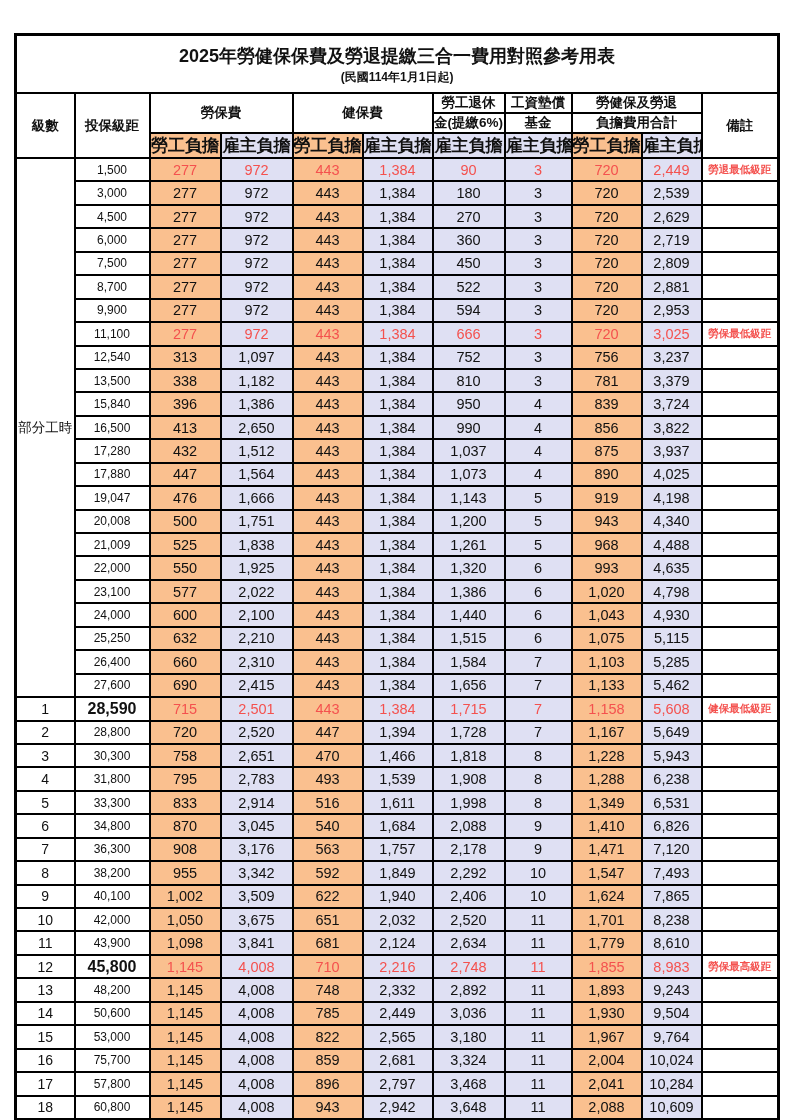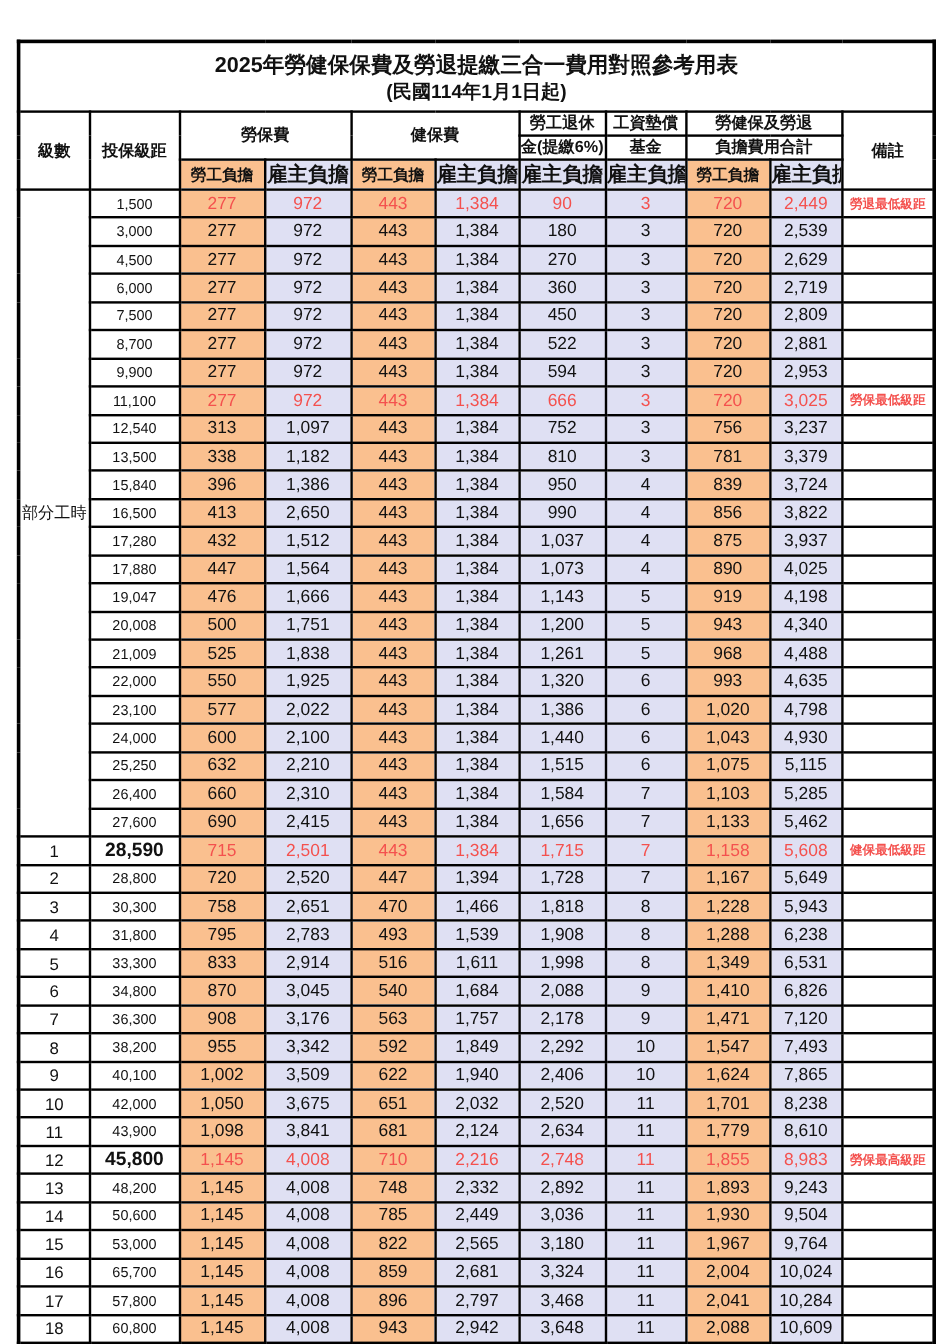--- a/index.html
+++ b/index.html
@@ -11,25 +11,25 @@
   }
   table.main{
     position:absolute;left:14px;top:33px;width:763px;
     border-collapse:collapse;table-layout:fixed;
     border:3px solid #000;
   }
   td,th{border:2px solid #000;text-align:center;vertical-align:middle;padding:0;overflow:hidden;white-space:nowrap;}
   
   .title-cell{height:56px;background:#fff;}
   .title-line{font-size:18px;font-weight:700;line-height:1.55;}
-  .subtitle-line{font-size:16px;font-weight:700;line-height:1.1;}
+  .subtitle-line{font-size:12px;font-weight:700;line-height:1.1;}
   
   thead th{font-size:13.5px;font-weight:700;background:#fff;}
   thead tr{height:18px;}
-  th.emp-bg{background:#FAC08F;font-size:13px;}
+  th.emp-bg{background:#FAC08F;font-size:17px;}
   th.er-bg{background:#DFE0F3;font-size:17px;}
   
   tbody td{height:21.45px;font-size:14.5px;}
   td.emp-bg{background:#FAC08F;}
   td.er-bg{background:#DFE0F3;}
   td.level-cell{font-size:14px;}
   td.bracket-cell{font-size:12px;}
   td.bracket-cell.bold{font-weight:700;font-size:16px;margin-left:44px;}
   td.parttime-cell{font-size:13.5px;background:#fff;}
   td.remark-cell{font-size:10.5px;font-weight:700;color:#F4514E;padding:0 1px;}
@@ -554,21 +554,21 @@
           <td class="emp-bg">822</td>
           <td class="er-bg">2,565</td>
           <td class="er-bg">3,180</td>
           <td class="er-bg">11</td>
           <td class="emp-bg">1,967</td>
           <td class="er-bg">9,764</td>
           <td class="remark-cell"></td>
         </tr>
         <tr>
           <td class="level-cell">16</td>
-          <td class="bracket-cell">65,700</td>
+          <td class="bracket-cell">75,700</td>
           <td class="emp-bg">1,145</td>
           <td class="er-bg">4,008</td>
           <td class="emp-bg">859</td>
           <td class="er-bg">2,681</td>
           <td class="er-bg">3,324</td>
           <td class="er-bg">11</td>
           <td class="emp-bg">2,004</td>
           <td class="er-bg">10,024</td>
           <td class="remark-cell"></td>
         </tr>

